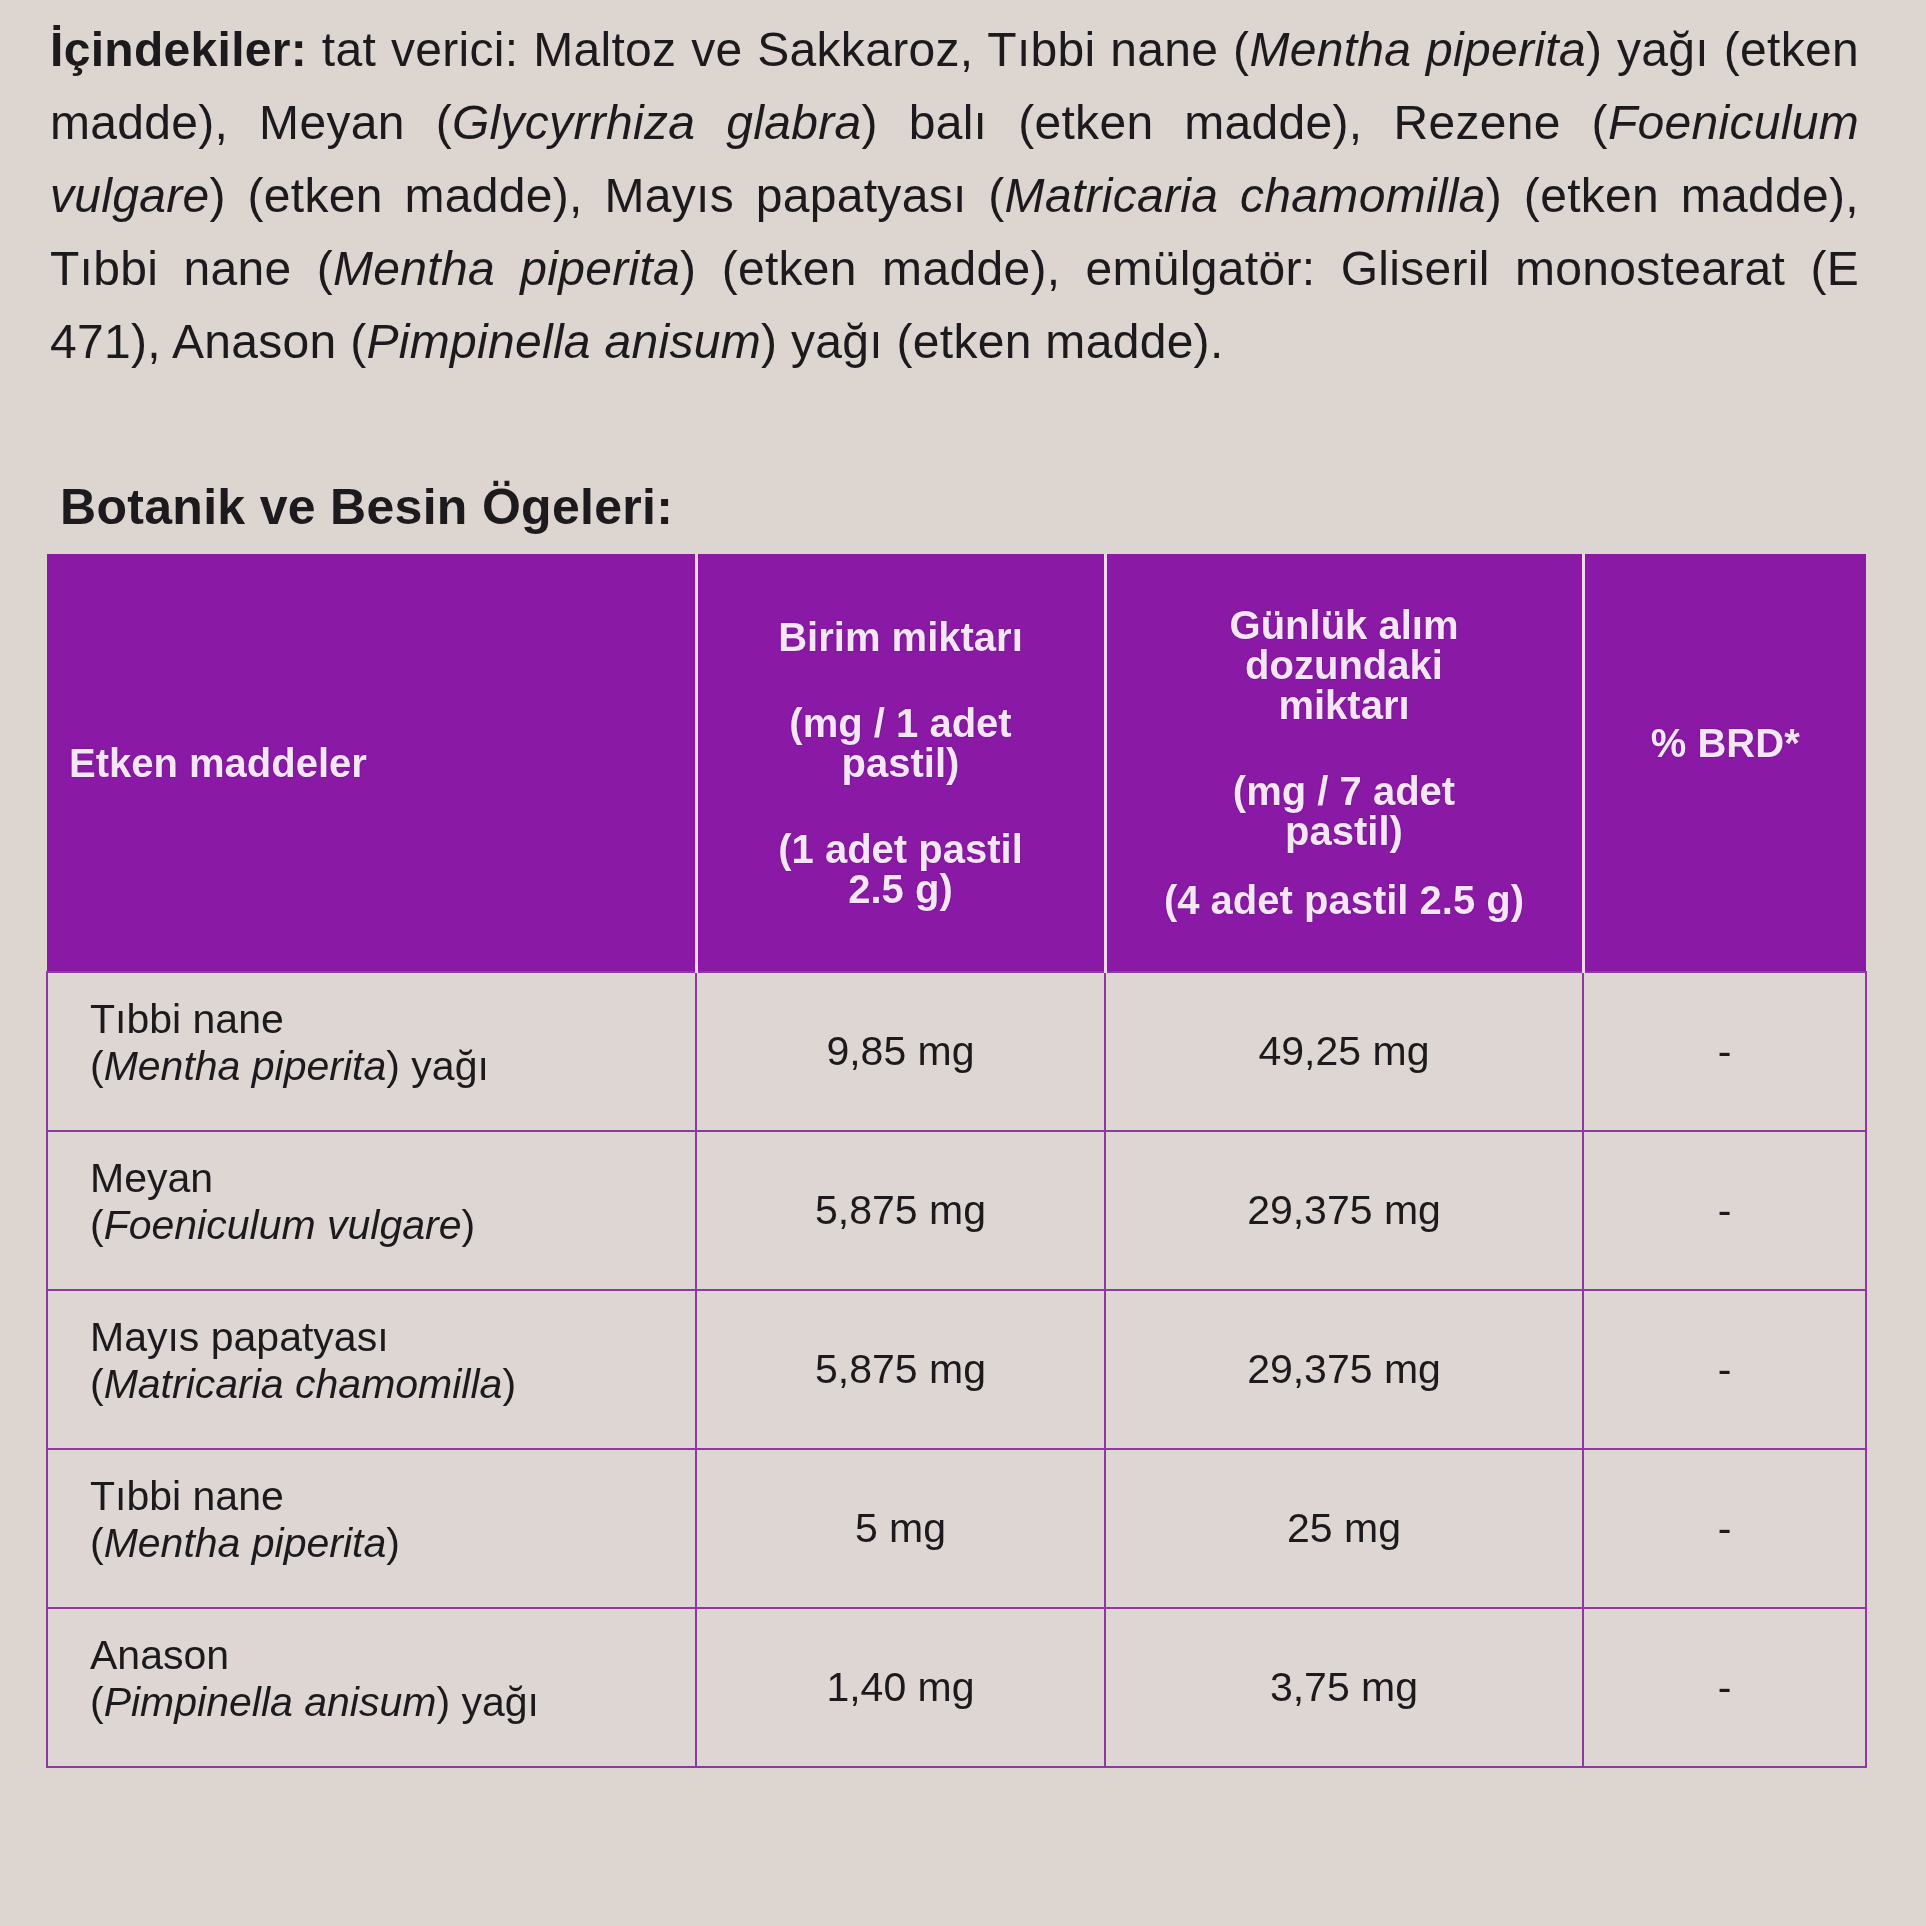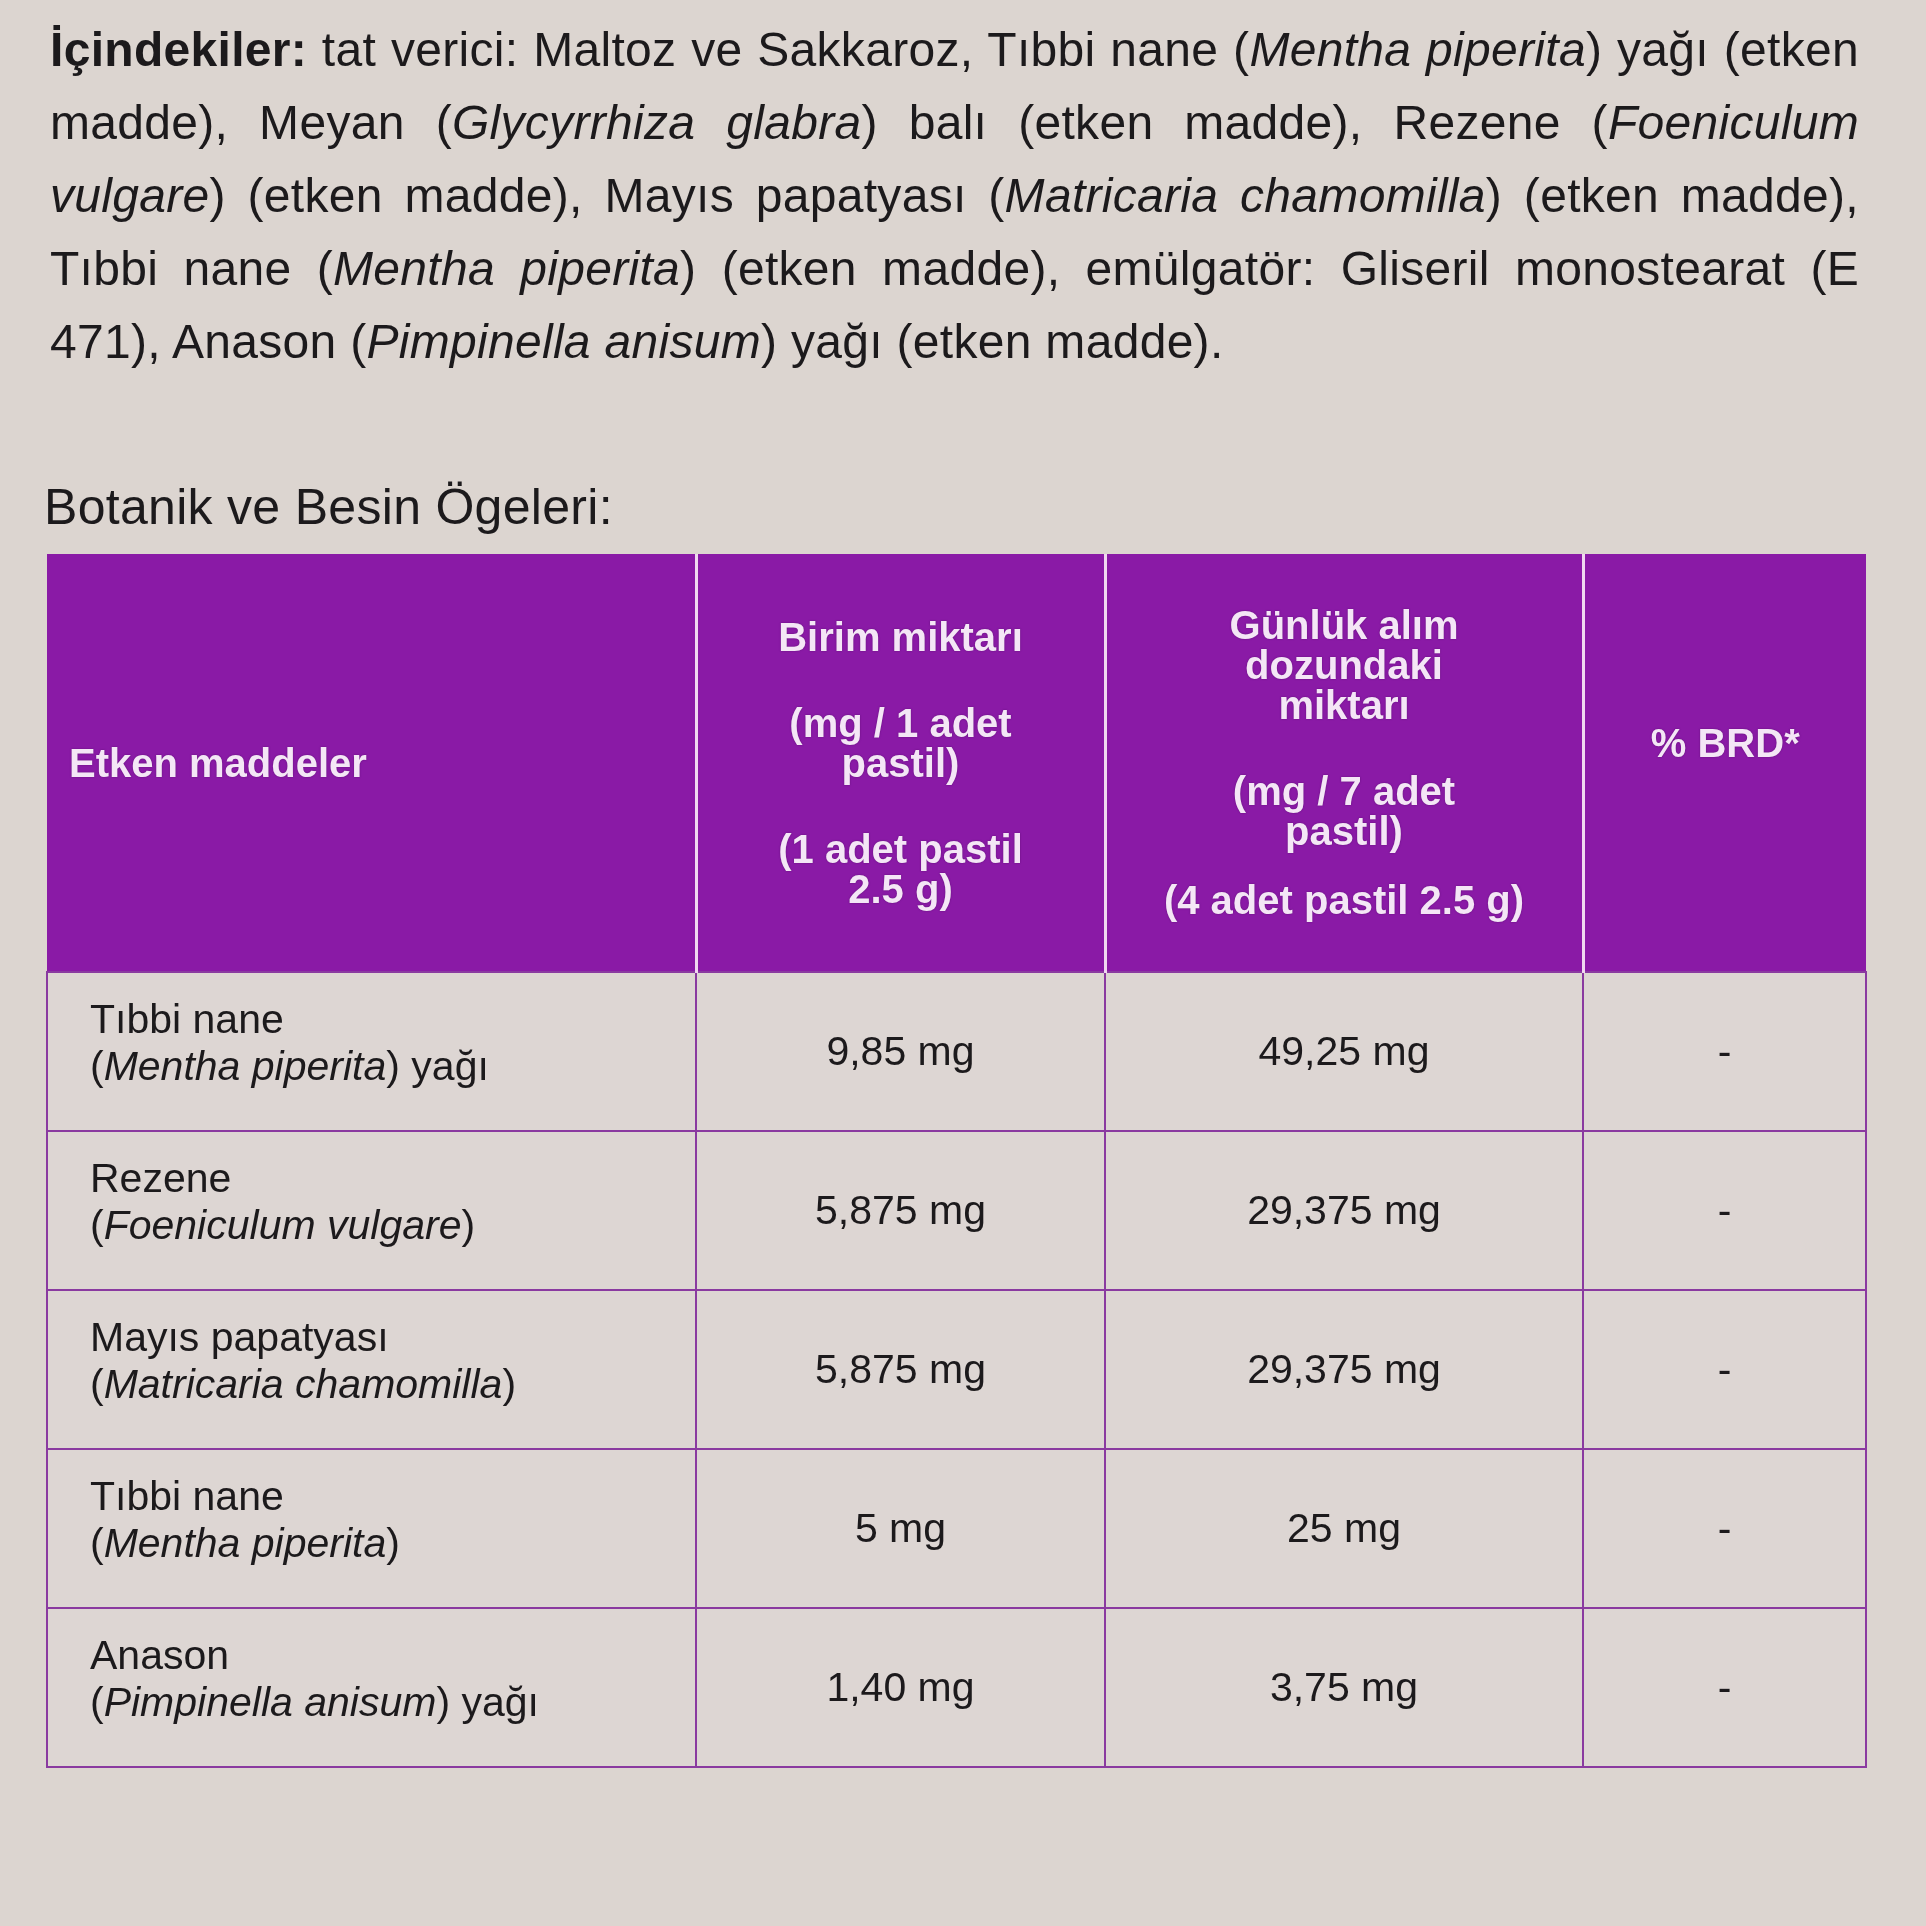--- a/index.html
+++ b/index.html
@@ -25,24 +25,24 @@
       text-align: justify;
       letter-spacing: 0.3px;
     }
     .ingredients .lead {
       font-weight: bold;
     }
     .ingredients i { font-style: italic; }
 
     .section-title {
       position: absolute;
-      left: 44px;
+      left: 60px;
       top: 478px;
       font-size: 50px;
-      font-weight: normal;
+      font-weight: bold;
       letter-spacing: 0.3px;
     }
 
     .nutri-table {
       position: absolute;
       left: 46px;
       top: 554px;
       width: 1819px;
       border-collapse: collapse;
       table-layout: fixed;
@@ -140,21 +140,21 @@
       <td class="name">
         <span>Tıbbi nane</span>
         <span><span style="display:inline">(</span><i>Mentha piperita</i><span style="display:inline">) yağı</span></span>
       </td>
       <td>9,85 mg</td>
       <td>49,25 mg</td>
       <td class="brd">-</td>
     </tr>
     <tr>
       <td class="name">
-        <span>Rezene</span>
+        <span>Meyan</span>
         <span><span style="display:inline">(</span><i>Foeniculum vulgare</i><span style="display:inline">)</span></span>
       </td>
       <td>5,875 mg</td>
       <td>29,375 mg</td>
       <td class="brd">-</td>
     </tr>
     <tr>
       <td class="name">
         <span>Mayıs papatyası</span>
         <span><span style="display:inline">(</span><i>Matricaria chamomilla</i><span style="display:inline">)</span></span>

